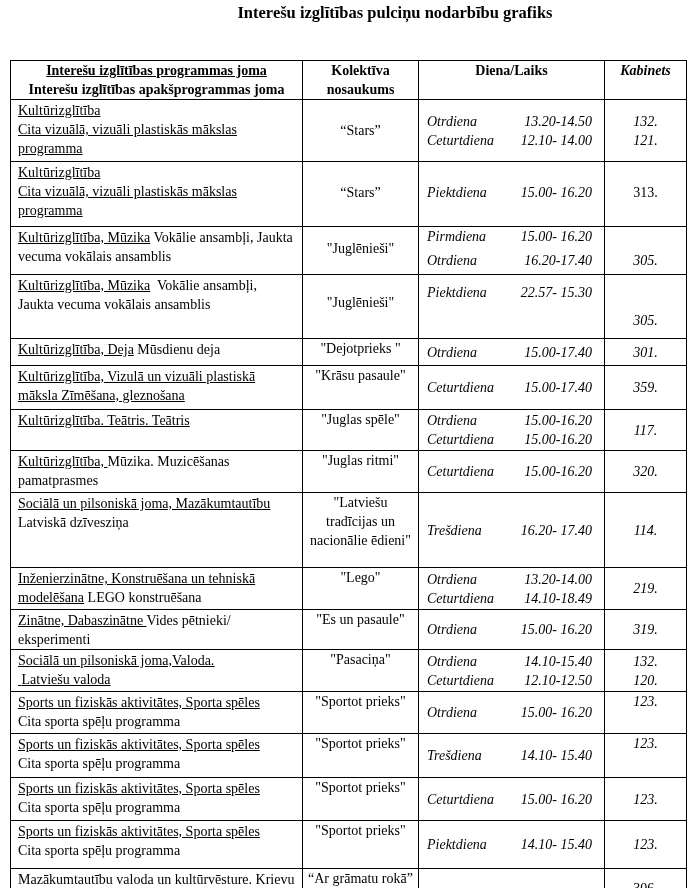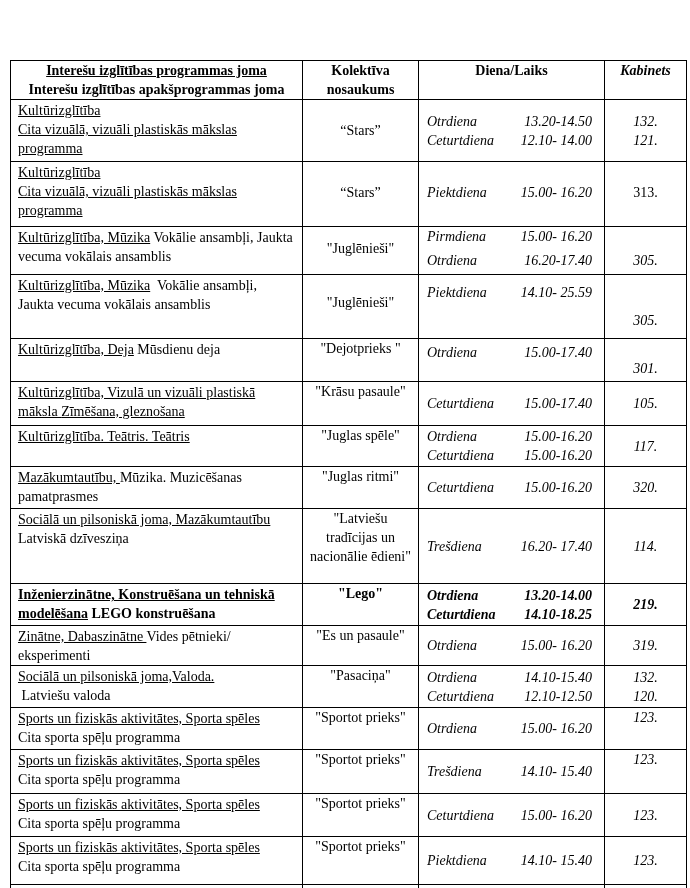--- a/index.html
+++ b/index.html
@@ -24,20 +24,21 @@
   .day { display:inline-block; }
   .time { display:inline-block; margin-left:auto; padding-right:8px; }
   td.room { font-style:italic; text-align:center; padding:0; }
   .roman { font-style:normal; }
   .vc { display:flex; flex-direction:column; justify-content:center; height:100%; }
 </style>
 </head>
 <body>
 
 <div class="title">
+  <div class="t1">Interešu izglītības pulciņu nodarbību grafiks</div>
 </div>
 
 <table>
   <colgroup>
     <col class="c1">
       <col class="c2">
       <col class="c3">
       <col class="c4">
   </colgroup>
   <thead>
@@ -141,21 +142,21 @@
         </td>
         <td class="name">
           <div class="vc" style="justify-content: center; height: 55px;">
             <div>"Juglēnieši"</div>
           </div>
         </td>
         <td class="sched">
           <div class="vc" style="justify-content: flex-start; height: 55px; padding-top: 8px;">
             <div class="line">
               <span class="day">Piektdiena</span>
-              <span class="time">14.10- 25.59</span>
+              <span class="time">22.57- 15.30</span>
             </div>
           </div>
         </td>
         <td class="room">
           <div class="vc" style="justify-content: flex-end; height: 55px; padding-bottom: 4px;">
             <div>305.</div>
           </div>
         </td>
       </tr>
       <tr style="height: 27px;">
@@ -169,21 +170,21 @@
         </td>
         <td class="sched">
           <div class="vc" style="justify-content: center; height: 26px;">
             <div class="line">
               <span class="day">Otrdiena</span>
               <span class="time">15.00-17.40</span>
             </div>
           </div>
         </td>
         <td class="room">
-          <div class="vc" style="justify-content: center; height: 26px; margin-top: 16px;">
+          <div class="vc" style="justify-content: center; height: 26px;">
             <div>301.</div>
           </div>
         </td>
       </tr>
       <tr style="height: 44px;">
         <td class="prog">
           <div style="white-space: pre-line;"><span class="u">Kultūrizglītība, Vizulā un vizuāli plastiskā māksla </span><span style="white-space: pre-wrap; text-decoration: underline;">Zīmēšana, gleznošana</span></div>
         </td>
         <td class="name">
           <div class="vc" style="justify-content: flex-start; height: 43px;">
@@ -193,21 +194,21 @@
         <td class="sched">
           <div class="vc" style="justify-content: center; height: 43px;">
             <div class="line">
               <span class="day">Ceturtdiena</span>
               <span class="time">15.00-17.40</span>
             </div>
           </div>
         </td>
         <td class="room">
           <div class="vc" style="justify-content: center; height: 43px;">
-            <div>105.</div>
+            <div>359.</div>
           </div>
         </td>
       </tr>
       <tr style="height: 41px;">
         <td class="prog">
           <div style="white-space: pre-line;"><span class="u">Kultūrizglītība. Teātris.  Teātris</span></div>
         </td>
         <td class="name">
           <div class="vc" style="justify-content: flex-start; height: 40px;">
             <div>"Juglas spēle"</div>
@@ -226,21 +227,21 @@
           </div>
         </td>
         <td class="room">
           <div class="vc" style="justify-content: center; height: 40px;">
             <div>117.</div>
           </div>
         </td>
       </tr>
       <tr style="height: 42px;">
         <td class="prog">
-          <div style="white-space: pre-line;"><span class="u">Mazākumtautību, </span><span style="white-space: pre-wrap;">Mūzika. Muzicēšanas pamatprasmes</span></div>
+          <div style="white-space: pre-line;"><span class="u">Kultūrizglītība, </span><span style="white-space: pre-wrap;">Mūzika. Muzicēšanas pamatprasmes</span></div>
         </td>
         <td class="name">
           <div class="vc" style="justify-content: flex-start; height: 41px;">
             <div>"Juglas ritmi"</div>
           </div>
         </td>
         <td class="sched">
           <div class="vc" style="justify-content: center; height: 41px;">
             <div class="line">
               <span class="day">Ceturtdiena</span>
@@ -271,38 +272,38 @@
               <span class="time">16.20- 17.40</span>
             </div>
           </div>
         </td>
         <td class="room">
           <div class="vc" style="justify-content: center; height: 74px;">
             <div>114.</div>
           </div>
         </td>
       </tr>
-      <tr style="height: 42px; font-weight: bold;">
+      <tr style="height: 42px;">
         <td class="prog">
           <div style="white-space: pre-line;"><span class="u">Inženierzinātne, Konstruēšana un tehniskā modelēšana</span><span style="white-space: pre-wrap;"> LEGO konstruēšana</span></div>
         </td>
         <td class="name">
           <div class="vc" style="justify-content: flex-start; height: 41px;">
             <div>"Lego"</div>
           </div>
         </td>
         <td class="sched">
           <div class="vc" style="justify-content: center; height: 41px;">
             <div class="line">
               <span class="day">Otrdiena</span>
               <span class="time">13.20-14.00</span>
             </div>
             <div class="line">
               <span class="day">Ceturtdiena</span>
-              <span class="time">14.10-18.25</span>
+              <span class="time">14.10-18.49</span>
             </div>
           </div>
         </td>
         <td class="room">
           <div class="vc" style="justify-content: center; height: 41px;">
             <div>219.</div>
           </div>
         </td>
       </tr>
       <tr style="height: 40px;">
@@ -323,21 +324,21 @@
           </div>
         </td>
         <td class="room">
           <div class="vc" style="justify-content: center; height: 39px;">
             <div>319.</div>
           </div>
         </td>
       </tr>
       <tr style="height: 42px;">
         <td class="prog">
-          <div style="white-space: pre-line;"><span class="u">Sociālā un pilsoniskā joma,Valoda.</span><span style="white-space: pre-wrap;">
+          <div style="white-space: pre-line; text-decoration: underline;"><span class="u">Sociālā un pilsoniskā joma,Valoda.</span><span style="white-space: pre-wrap;">
  Latviešu valoda</span></div>
         </td>
         <td class="name">
           <div class="vc" style="justify-content: flex-start; height: 41px;">
             <div>"Pasaciņa"</div>
           </div>
         </td>
         <td class="sched">
           <div class="vc" style="justify-content: center; height: 41px;">
             <div class="line">

